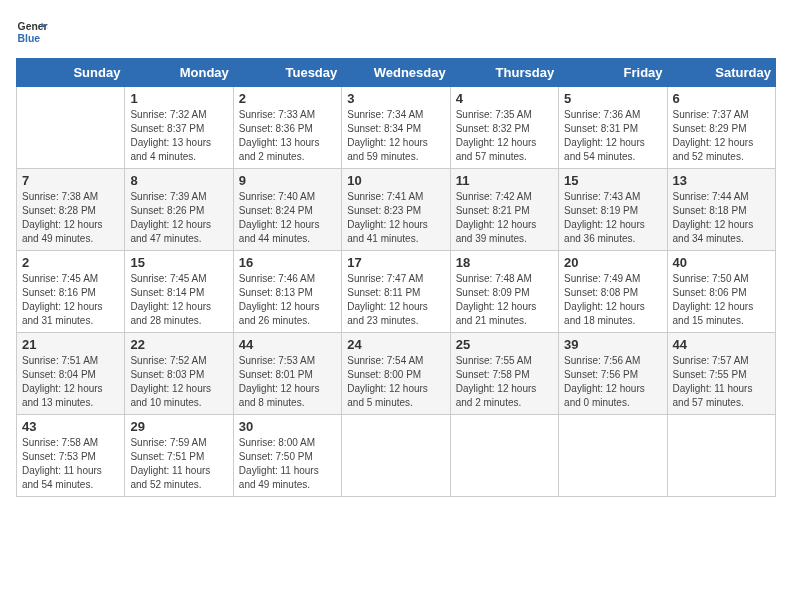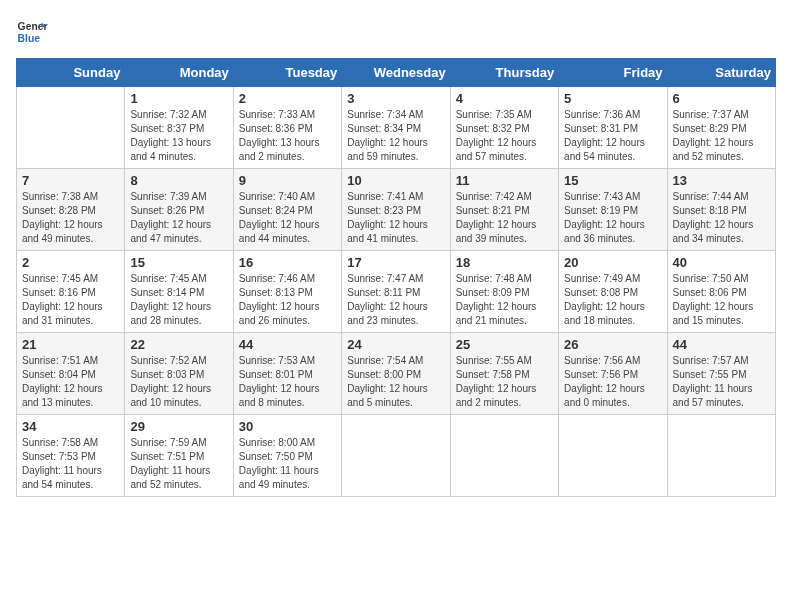--- a/index.html
+++ b/index.html
@@ -213,31 +213,31 @@
         </td>
         <td>
           <span class="day-num">24</span>
           <div class="day-info">Sunrise: 7:54 AM<br>Sunset: 8:00 PM<br>Daylight: 12 hours and 5 minutes.</div>
         </td>
         <td>
           <span class="day-num">25</span>
           <div class="day-info">Sunrise: 7:55 AM<br>Sunset: 7:58 PM<br>Daylight: 12 hours and 2 minutes.</div>
         </td>
         <td>
-          <span class="day-num">26</span>
+          <span class="day-num">39</span>
           <div class="day-info">Sunrise: 7:56 AM<br>Sunset: 7:56 PM<br>Daylight: 12 hours and 0 minutes.</div>
         </td>
         <td>
           <span class="day-num">44</span>
           <div class="day-info">Sunrise: 7:57 AM<br>Sunset: 7:55 PM<br>Daylight: 11 hours and 57 minutes.</div>
         </td>
       </tr>
       <tr class="row-plain">
         <td>
-          <span class="day-num">34</span>
+          <span class="day-num">43</span>
           <div class="day-info">Sunrise: 7:58 AM<br>Sunset: 7:53 PM<br>Daylight: 11 hours and 54 minutes.</div>
         </td>
         <td>
           <span class="day-num">29</span>
           <div class="day-info">Sunrise: 7:59 AM<br>Sunset: 7:51 PM<br>Daylight: 11 hours and 52 minutes.</div>
         </td>
         <td>
           <span class="day-num">30</span>
           <div class="day-info">Sunrise: 8:00 AM<br>Sunset: 7:50 PM<br>Daylight: 11 hours and 49 minutes.</div>
         </td>

